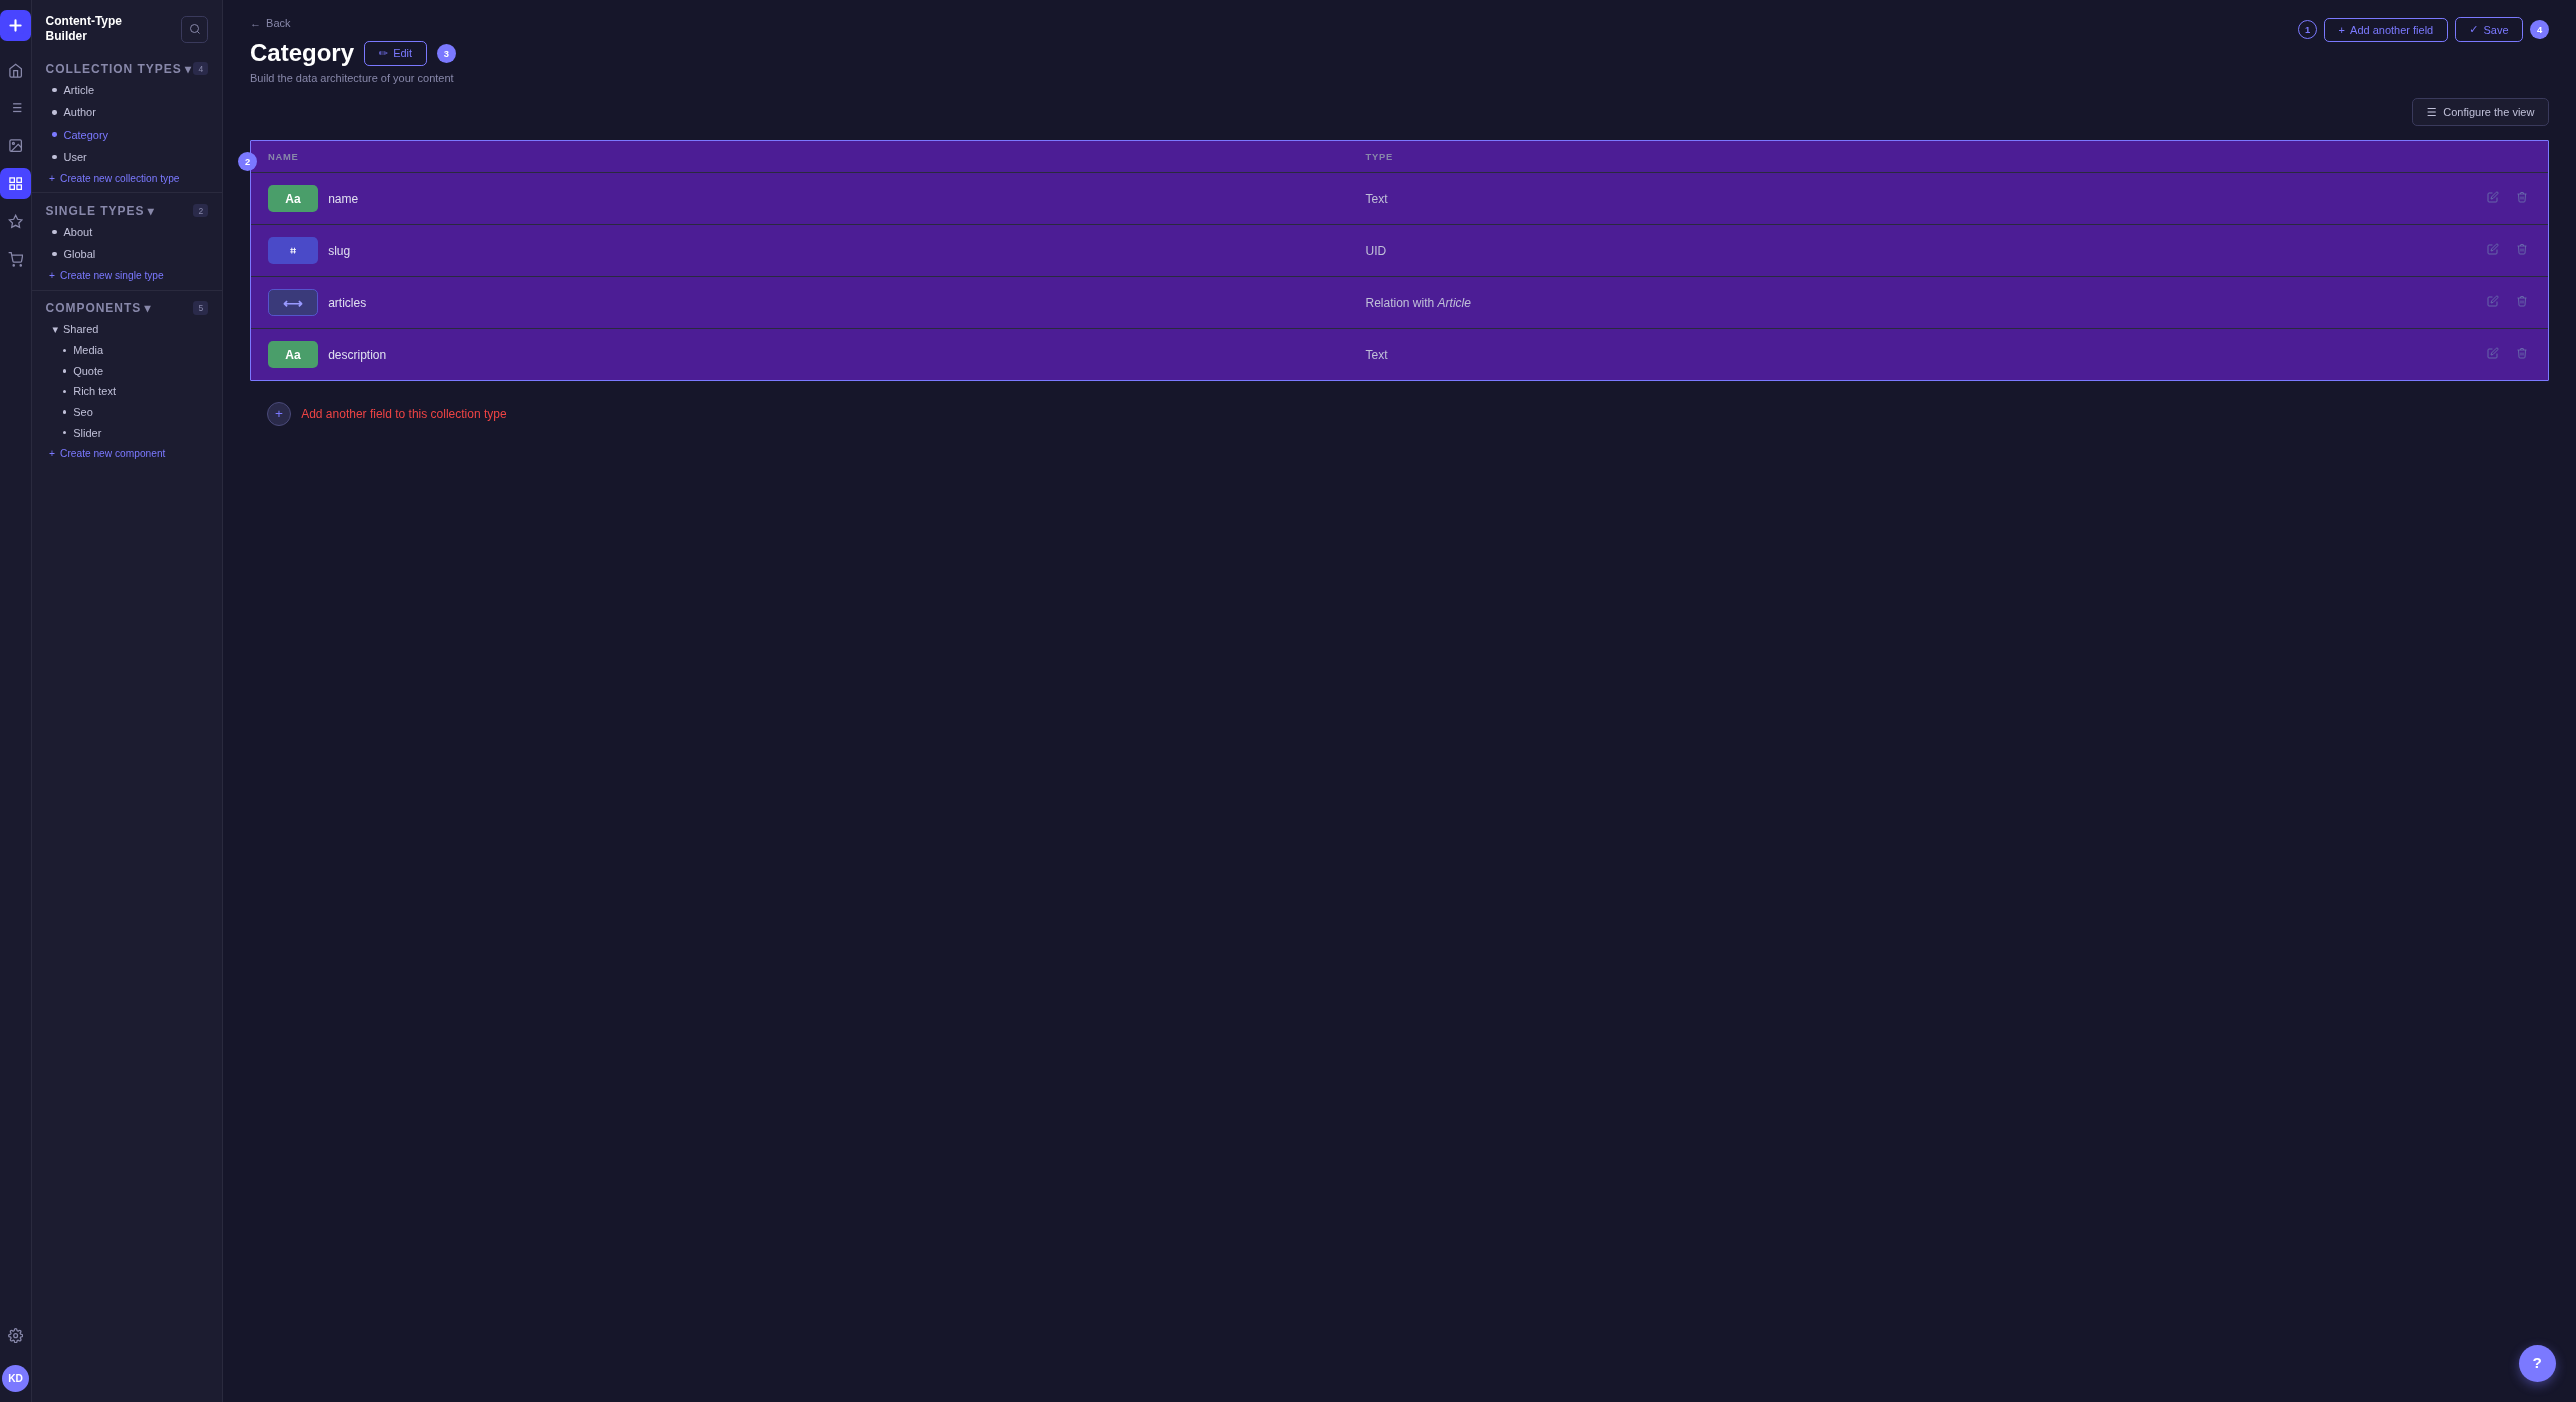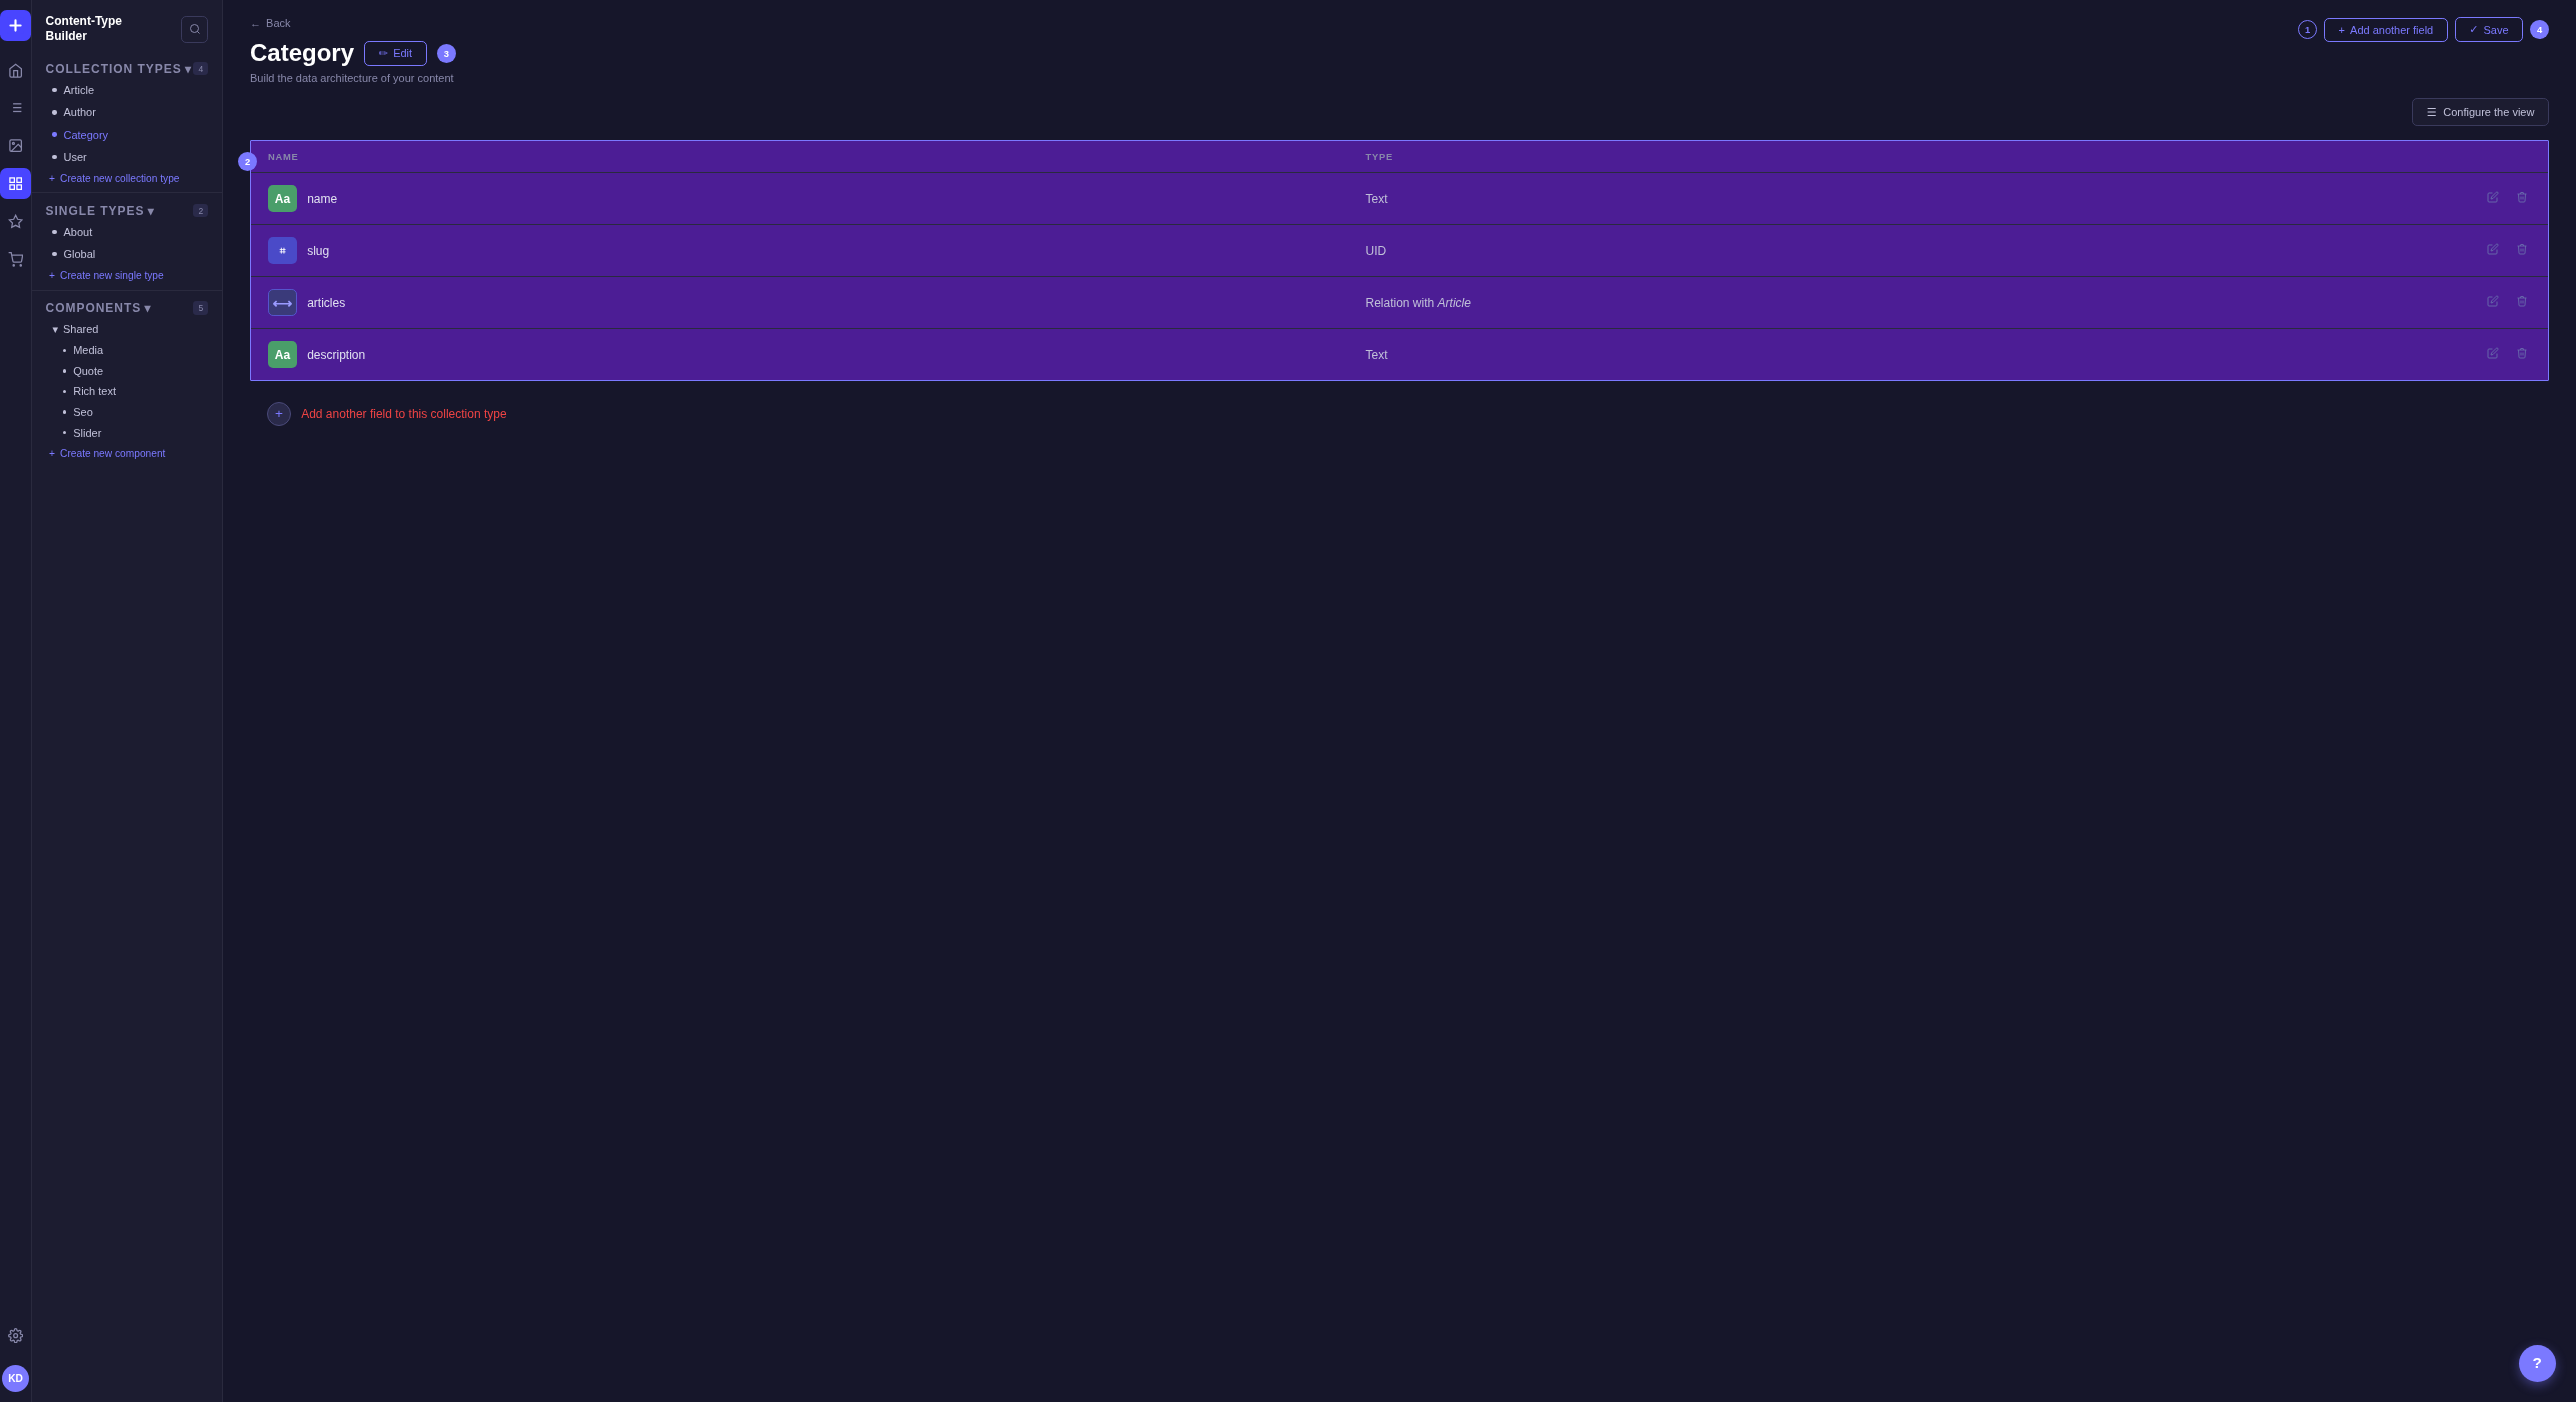--- a/index.html
+++ b/index.html
@@ -335,21 +335,21 @@
       border-bottom: 0.9px solid #2a2a3e;
       align-items: center;
     }
     .table-row:last-child { border-bottom: none; }
     .field-name-cell {
       display: flex;
       align-items: center;
       gap: 10.2px;
     }
     .field-icon {
-      width: 29px;
+      width: 50px;
       height: 27px;
       border-radius: 5.1px;
       display: flex;
       align-items: center;
       justify-content: center;
       font-size: 12px;
       font-weight: 700;
       flex-shrink: 0;
     }
     .field-icon-text { background: #4a9e6a; color: #fff; }

